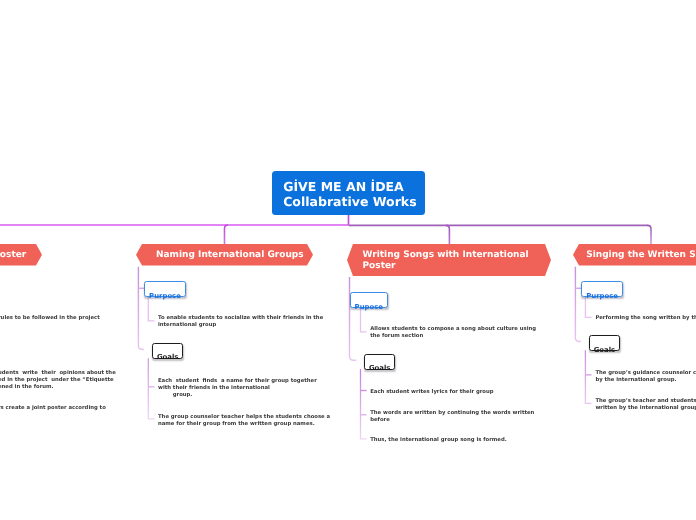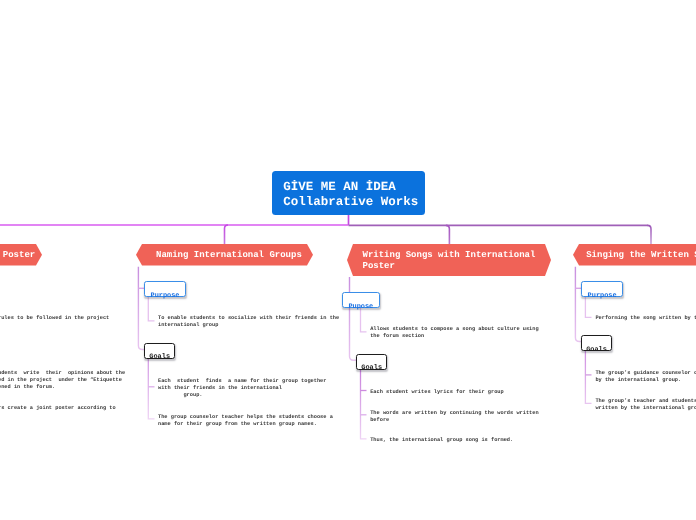--- a/index.html
+++ b/index.html
@@ -1,37 +1,37 @@
 <!DOCTYPE html>
 <html><head>
 <meta charset="utf-8">
 <style>
   * { box-sizing: border-box; margin:0; padding:0; }
   html,body { width:696px; height:520px; overflow:hidden; background:#ffffff;
     font-family:"DejaVu Sans", sans-serif; -webkit-font-smoothing:antialiased; text-rendering:geometricPrecision; }
-  #canvas { position:relative; width:696px; height:520px; background:#fff; overflow:hidden;font-family:Liberation Mono, monospace; }
+  #canvas { position:relative; width:696px; height:520px; background:#fff; overflow:hidden; }
   svg.wires { position:absolute; left:0; top:0; width:696px; height:520px; }
 
   .root-node { position:absolute; left:272px; top:171px; width:153px; height:44px;
      background:#0b72dd; border-radius:3.5px; color:#fff;
      font-weight:bold; font-size:12.5px; line-height:14.8px; padding:9.1px 0 0 11.2px; }
   .root-node .ln { display:block; white-space:pre; }
 
   .banner { position:absolute; }
   .banner .btx { position:absolute; white-space:pre; color:#ffffff;
      font-weight:bold; font-size:9px; line-height:11.2px; }
   .banner .btx .ln { display:block; }
 
   .nodebox { position:absolute; border-radius:2.6px; background:#fff;
      font-weight:bold; font-size:6.9px; display:flex; align-items:center;
      justify-content:center; line-height:1; padding-top:14px; }
   .nodebox.p { border:1.7px solid #3a8ee8; color:#1a70e2;
      box-shadow:0.8px 1.1px 1.6px rgba(60,60,75,.30); }
   .nodebox.g { border:1.7px solid #1d1d1d; color:#1d1d1d;
-     box-shadow:0.8px 1.1px 1.6px rgba(60,60,75,.30); }
+     box-shadow:0.8px 1.1px 1.6px rgba(60,60,75,.30);margin-left:8px; }
 
   .leaf { position:absolute; font-size:5.3px; line-height:7.1px; color:#3a3a3a;
      font-weight:bold; }
   .leaf .ln { display:block; white-space:pre; }
 </style>
 </head>
 <body>
 
 <div id="canvas">
   <svg class="wires" id="wires">
@@ -154,21 +154,21 @@
     <span class="btx" style="left:13.2px; top:5.6px;"><span class="ln">Singing the Written Song</span></span>
   </div>
 
   <div class="nodebox p" style="left:144.3px; top:281px; width:41.4px; height:15px;">
       <span>Purpose</span>
     </div>
   <div class="nodebox g" style="left:144.1px; top:342.9px; width:31.2px; height:15px;">
       <span>Goals</span>
     </div>
 
-  <div class="nodebox p" style="left:342px; top:292px; width:37.6px; height:14px;">
+  <div class="nodebox p" style="left:350px; top:292px; width:37.6px; height:14px;">
       <span>Pupose</span>
     </div>
   <div class="nodebox g" style="left:356.1px; top:353.7px; width:31.2px; height:15px;">
       <span>Goals</span>
     </div>
 
   <div class="nodebox p" style="left:581.4px; top:281px; width:41.4px; height:15px;">
       <span>Purpose</span>
     </div>
   <div class="nodebox g" style="left:580.9px; top:335.2px; width:31.2px; height:15px;">

